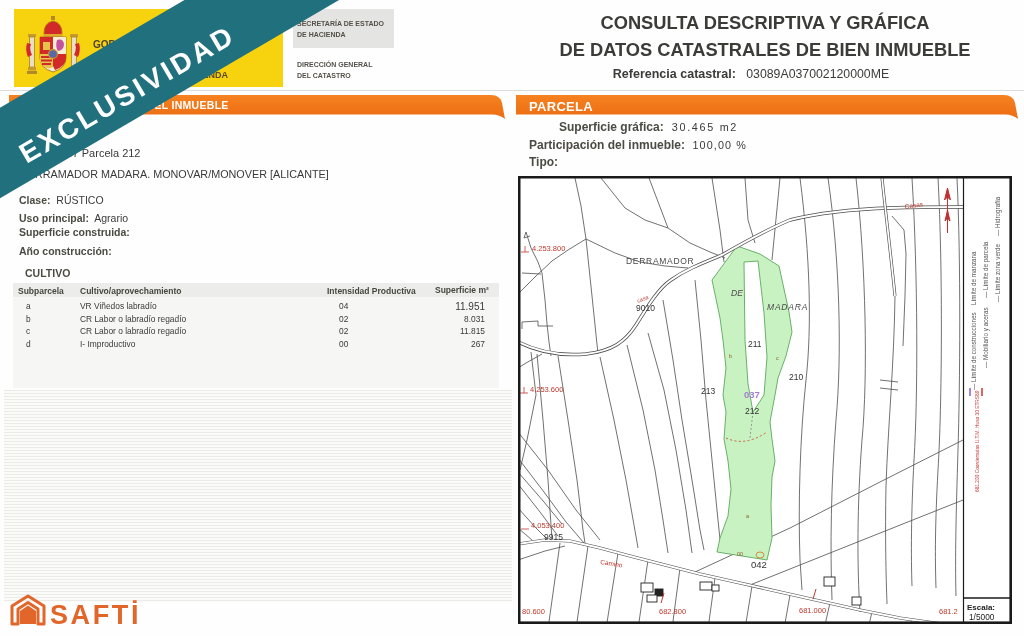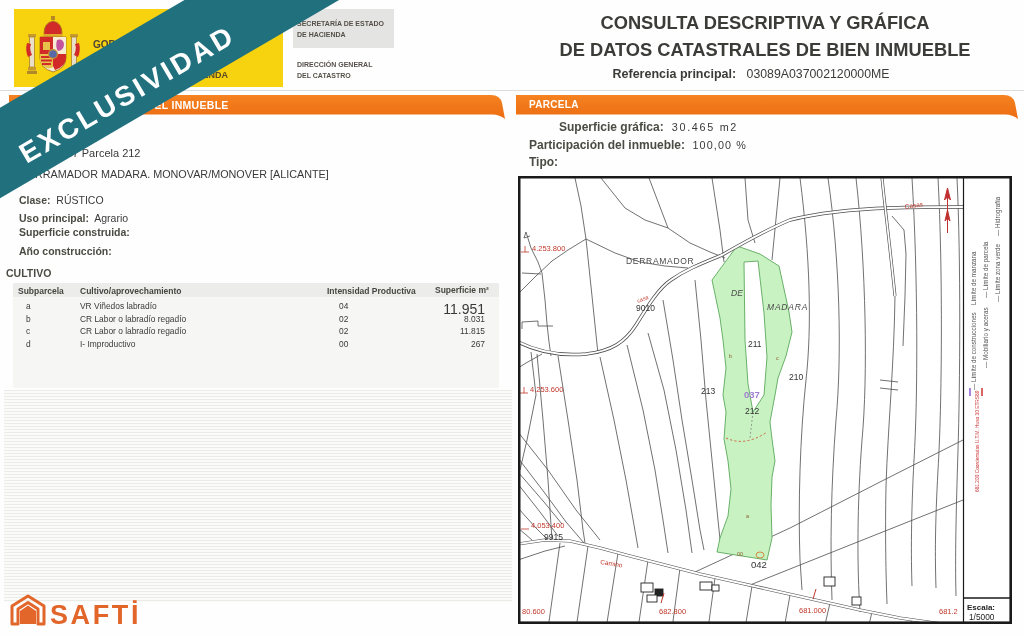--- a/index.html
+++ b/index.html
@@ -44,65 +44,65 @@
 
 <div class="abs" style="left:156px;top:58px;font-size:9px;font-weight:bold;color:#5a4a28;line-height:11.5px;text-align:right;width:72px;white-space:nowrap;">MINISTERIO<br>DE HACIENDA</div>
 
 <div class="abs" style="left:293px;top:9px;width:101px;height:39px;background:#e4e4e2;"></div>
 <div class="abs" style="left:297px;top:18px;font-size:7px;font-weight:bold;color:#55514a;line-height:11px;">SECRETARÍA DE ESTADO<br>DE HACIENDA</div>
 
 <div class="abs" style="left:297px;top:59px;font-size:7px;font-weight:bold;color:#55514a;line-height:11px;">DIRECCIÓN GENERAL<br>DEL CATASTRO</div>
 
 <div class="abs" style="left:512px;top:8.5px;width:506px;text-align:center;font-size:18.3px;font-weight:bold;color:#3b3b38;line-height:27.5px;">CONSULTA DESCRIPTIVA Y GRÁFICA<br>DE DATOS CATASTRALES DE BIEN INMUEBLE</div>
 
-<div class="abs" style="left:512px;top:66.5px;width:478px;text-align:center;font-size:12.5px;color:#3b3b38;"><b>Referencia principal:</b>&nbsp;&nbsp; <span style="font-size:12.3px;">03089A037002120000ME</span></div>
+<div class="abs" style="left:512px;top:66.5px;width:478px;text-align:center;font-size:12.5px;color:#3b3b38;"><b>Referencia catastral:</b>&nbsp;&nbsp; <span style="font-size:12.3px;">03089A037002120000ME</span></div>
 
 <svg class="abs" style="left:9px;top:95px;" width="497" height="26" viewBox="0 0 497 26">
   <defs>
       <linearGradient id="og" x1="0" y1="0" x2="0" y2="1">
         <stop offset="0" stop-color="#f58220"></stop>
         <stop offset="1" stop-color="#ec6c12"></stop>
       </linearGradient>
     </defs>
   <path d="M0 0 H482 Q491 0 493 8 L496 24 Q490 19 482 19.5 H0 Z" fill="url(#og)"></path>
 </svg>
 <div class="abs" style="left:21px;top:99px;font-size:10.5px;font-weight:bold;color:#fff;letter-spacing:0.3px;">DATOS DESCRIPTIVOS DEL INMUEBLE</div>
 
 <svg class="abs" style="left:516px;top:95px;" width="503" height="26" viewBox="0 0 503 26">
   <path d="M0 0 H488 Q497 0 499 8 L502 24 Q496 19 488 19.5 H0 Z" fill="url(#og)"></path>
 </svg>
-<div class="abs" style="left:529px;top:99px;font-size:10px;font-weight:bold;color:#fff;letter-spacing:0.3px;">PARCELA</div>
+<div class="abs" style="left:529px;top:99px;font-size:13px;font-weight:bold;color:#fff;letter-spacing:0.3px;">PARCELA</div>
 
 <div class="abs" style="left:20px;top:147px;font-size:11px;color:#3a3a3a;">Polígono 37 Parcela 212</div>
 
 <div class="abs" style="left:20px;top:167.5px;font-size:10.8px;color:#3a3a3a;">DERRAMADOR MADARA. MONOVAR/MONOVER [ALICANTE]</div>
 
 <div class="abs" style="left:19px;top:194.3px;font-size:10.5px;color:#3a3a3a;"><b style="color:#4b4b43;margin-top:28px;">Clase:</b>&nbsp; RÚSTICO</div>
 
 <div class="abs" style="left:19px;top:212px;font-size:10.5px;color:#3a3a3a;"><b style="color:#4b4b43;">Uso principal:</b>&nbsp; Agrario</div>
 
 <div class="abs" style="left:19px;top:226px;font-size:10.5px;font-weight:bold;color:#4b4b43;text-align:right;">Superficie construida:</div>
 
 <div class="abs" style="left:19px;top:245px;font-size:10.5px;font-weight:bold;color:#4b4b43;">Año construcción:</div>
 
-<div class="abs" style="left:6px;top:266.7px;font-size:10.5px;font-weight:bold;color:#4b4b43;">CULTIVO</div>
+<div class="abs" style="left:25px;top:266.7px;font-size:10.5px;font-weight:bold;color:#4b4b43;">CULTIVO</div>
 
 <div class="abs" style="left:13px;top:283px;width:486px;height:105px;background:#f6f6f5;">
   <div style="height:14px;background:#ececea;"></div>
 </div>
 
 <div class="abs" style="left:18px;top:286px;font-size:8.5px;font-weight:bold;color:#464640;">Subparcela</div>
 <div class="abs" style="left:80px;top:286px;font-size:8.5px;font-weight:bold;color:#464640;">Cultivo/aprovechamiento</div>
 <div class="abs" style="left:327px;top:286px;font-size:8.5px;font-weight:bold;color:#464640;">Intensidad Productiva</div>
 <div class="abs" style="left:435px;top:284.5px;font-size:8.5px;font-weight:bold;color:#464640;">Superficie m²</div>
 
 <div class="abs" style="left:26px;top:301px;font-size:8.4px;color:#3a3a3a;">a</div>
 <div class="abs" style="left:80px;top:301px;font-size:8.4px;color:#3a3a3a;">VR Viñedos labradío</div>
 <div class="abs" style="left:339px;top:301px;font-size:8.4px;color:#3a3a3a;">04</div>
-<div class="abs" style="left:400px;top:301px;width:85px;text-align:right;font-size:14px;color:#3a3a3a;">11.951</div>
+<div class="abs" style="left:400px;top:301px;width:85px;text-align:right;font-size:10px;color:#3a3a3a;">11.951</div>
 
 <div class="abs" style="left:26px;top:313.5px;font-size:8.4px;color:#3a3a3a;">b</div>
 <div class="abs" style="left:80px;top:313.5px;font-size:8.4px;color:#3a3a3a;">CR Labor o labradío regadío</div>
 <div class="abs" style="left:339px;top:313.5px;font-size:8.4px;color:#3a3a3a;">02</div>
 <div class="abs" style="left:400px;top:313.5px;width:85px;text-align:right;font-size:8.4px;color:#3a3a3a;">8.031</div>
 
 <div class="abs" style="left:26px;top:326px;font-size:8.4px;color:#3a3a3a;">c</div>
 <div class="abs" style="left:80px;top:326px;font-size:8.4px;color:#3a3a3a;">CR Labor o labradío regadío</div>
 <div class="abs" style="left:339px;top:326px;font-size:8.4px;color:#3a3a3a;">02</div>
 <div class="abs" style="left:400px;top:326px;width:85px;text-align:right;font-size:8.4px;color:#3a3a3a;">11.815</div>

